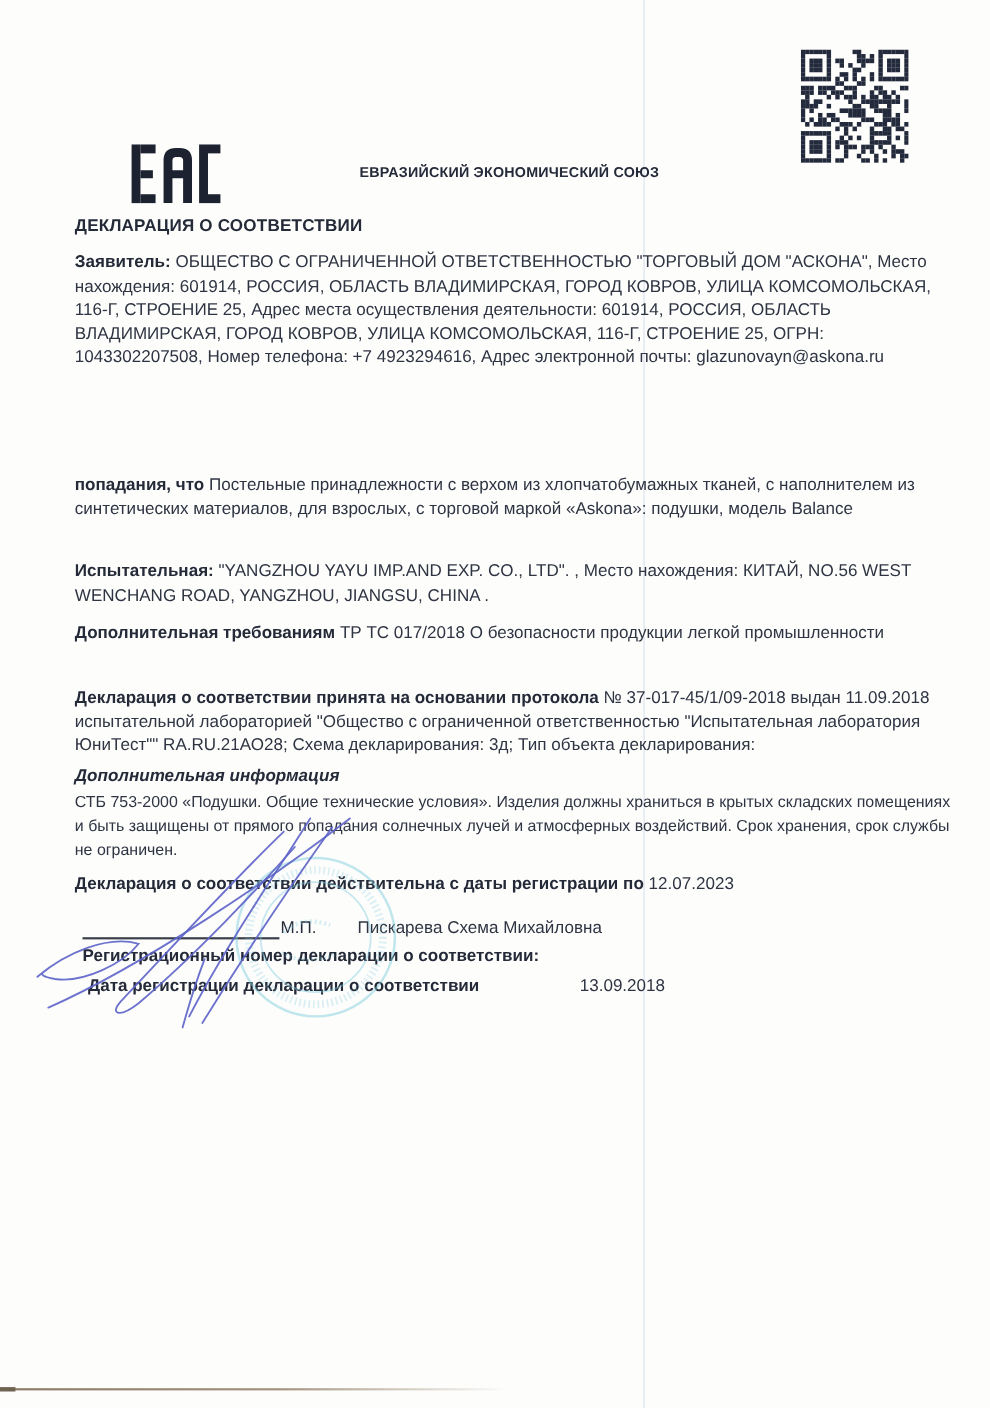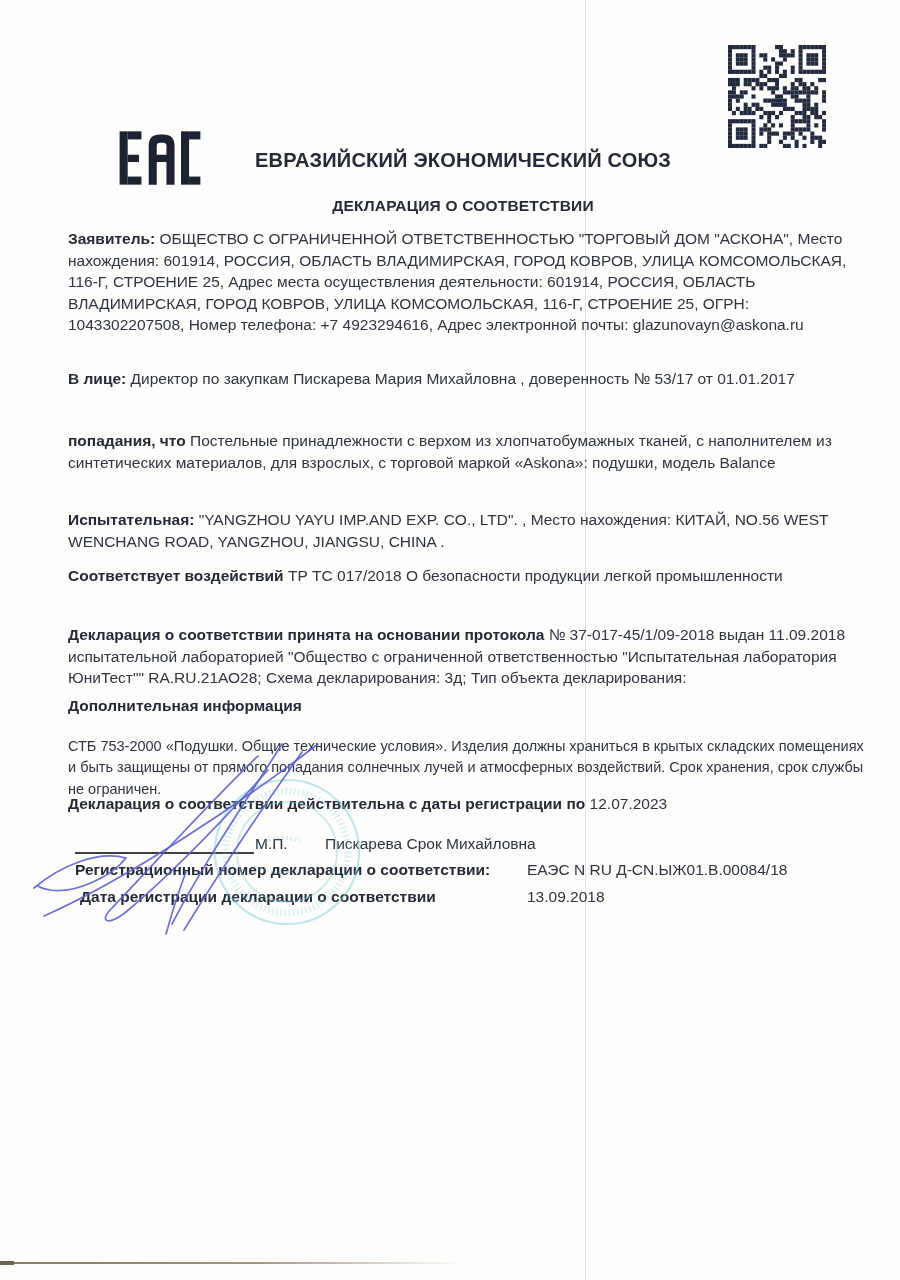--- a/index.html
+++ b/index.html
@@ -13,34 +13,34 @@
     margin:0 auto;
   }
   .fold-line{
     position:absolute;left:585px;top:0;width:1px;height:1280px;
     background:var(--foldline,#ccd6ea);opacity:.75;
   }
   .qr{position:absolute;left:728px;top:45px;width:98px;height:103px;}
   .eac{position:absolute;left:118px;top:127px;width:84px;height:62px;}
   .union-title{
     position:absolute;top:149px;left:68px;width:790px;
-    text-align:center;font-weight:bold;font-size:20px;letter-spacing:.2px;
+    text-align:center;font-weight:bold;font-size:13px;letter-spacing:.2px;
     color:var(--heading,#242a38);
   }
   .doc-title{
     position:absolute;top:197px;left:68px;width:790px;
-    text-align:center;font-weight:bold;font-size:15.5px;letter-spacing:.2px;
+    text-align:left;font-weight:bold;font-size:15.5px;letter-spacing:.2px;
     color:var(--heading,#242a38);
   }
   .para{
     position:absolute;left:68px;width:792px;margin:0;
     font-size:15.5px;line-height:21.5px;
   }
   .para b{color:var(--heading,#242a38);}
-  .add-info b{display:block;margin-bottom:18px;}
+  .add-info b{display:block;margin-bottom:2px;font-style:italic;}
   .add-info span{font-size:14.5px;line-height:18.5px;}
   .one-line{white-space:nowrap;width:830px;}
   .sig-row{position:absolute;left:68px;top:833px;width:792px;height:26px;font-size:15.5px;}
   .sig-line{
     position:absolute;left:7px;top:2px;width:179px;height:17px;
     border-bottom:2px solid #3a3f4a;
   }
   .mp{position:absolute;left:187px;top:2px;font-weight:normal;color:var(--heading,#242a38);}
   .signer{position:absolute;left:257px;top:2px;}
   .reg-row{position:absolute;left:68px;width:820px;height:24px;font-size:15.5px;}
@@ -391,37 +391,33 @@
   </svg>
 
   <div class="union-title">ЕВРАЗИЙСКИЙ ЭКОНОМИЧЕСКИЙ СОЮЗ</div>
   <div class="doc-title">ДЕКЛАРАЦИЯ О СООТВЕТСТВИИ</div>
 
   <p class="para" style="top:228px">
     <b>Заявитель:</b>
     <span>ОБЩЕСТВО С ОГРАНИЧЕННОЙ ОТВЕТСТВЕННОСТЬЮ "ТОРГОВЫЙ ДОМ "АСКОНА", Место нахождения: 601914, РОССИЯ, ОБЛАСТЬ ВЛАДИМИРСКАЯ, ГОРОД КОВРОВ, УЛИЦА КОМСОМОЛЬСКАЯ, 116-Г, СТРОЕНИЕ 25, Адрес места осуществления деятельности: 601914, РОССИЯ, ОБЛАСТЬ ВЛАДИМИРСКАЯ, ГОРОД КОВРОВ, УЛИЦА КОМСОМОЛЬСКАЯ, 116-Г, СТРОЕНИЕ 25, ОГРН: 1043302207508, Номер телефона: +7 4923294616, Адрес электронной почты: glazunovayn@askona.ru</span>
   </p>
 
-  <p class="para" style="top:368px">
-    <b>В лице:</b>
-    <span>Директор по закупкам Пискарева Мария Михайловна , доверенность № 53/17 от 01.01.2017</span>
-  </p>
 
   <p class="para" style="top:430px">
     <b>попадания, что</b>
     <span>Постельные принадлежности с верхом из хлопчатобумажных тканей, с наполнителем из синтетических материалов, для взрослых, с торговой маркой «Askona»: подушки, модель Balance</span>
   </p>
 
   <p class="para" style="top:509px">
     <b>Испытательная:</b>
     <span>"YANGZHOU YAYU IMP.AND EXP. CO., LTD". , Место нахождения: КИТАЙ, NO.56 WEST WENCHANG ROAD, YANGZHOU, JIANGSU, CHINA .</span>
   </p>
 
   <p class="para" style="top:565px">
-    <b>Соответствует воздействий</b>
+    <b>Дополнительная требованиям</b>
     <span>ТР ТС 017/2018 О безопасности продукции легкой промышленности</span>
   </p>
 
   <p class="para" style="top:624px">
     <b>Декларация о соответствии принята на основании протокола</b>
     <span>№ 37-017-45/1/09-2018 выдан 11.09.2018 испытательной лабораторией "Общество с ограниченной ответственностью "Испытательная лаборатория ЮниТест"" RA.RU.21АО28; Схема декларирования: 3д; Тип объекта декларирования:</span>
   </p>
 
   <p class="para add-info" style="top:695px;width:802px">
     <b>Дополнительная информация</b>
@@ -429,26 +425,25 @@
   </p>
 
   <p class="para one-line" style="top:793px">
     <b>Декларация о соответствии действительна с даты регистрации по</b>
     <span>12.07.2023</span>
   </p>
 
   <div class="sig-row">
     <span class="sig-line"></span>
     <span class="mp">М.П.</span>
-    <span class="signer">Пискарева Срок Михайловна</span>
+    <span class="signer">Пискарева Схема Михайловна</span>
   </div>
 
   <div class="reg-row" style="top:861px">
     <span class="lbl">Регистрационный номер декларации о соответствии:</span>
-    <span class="val">ЕАЭС N RU Д-CN.ЫЖ01.В.00084/18</span>
   </div>
 
   <div class="reg-row r2" style="top:888px">
     <span class="lbl">Дата регистрации декларации о соответствии</span>
     <span class="val">13.09.2018</span>
   </div>
 
   <svg class="overlay" viewBox="0 0 900 1280">
     <g>
       <circle class="stamp-stroke" cx="287" cy="852" r="72" stroke-width="2.2" opacity="0.5"></circle>

